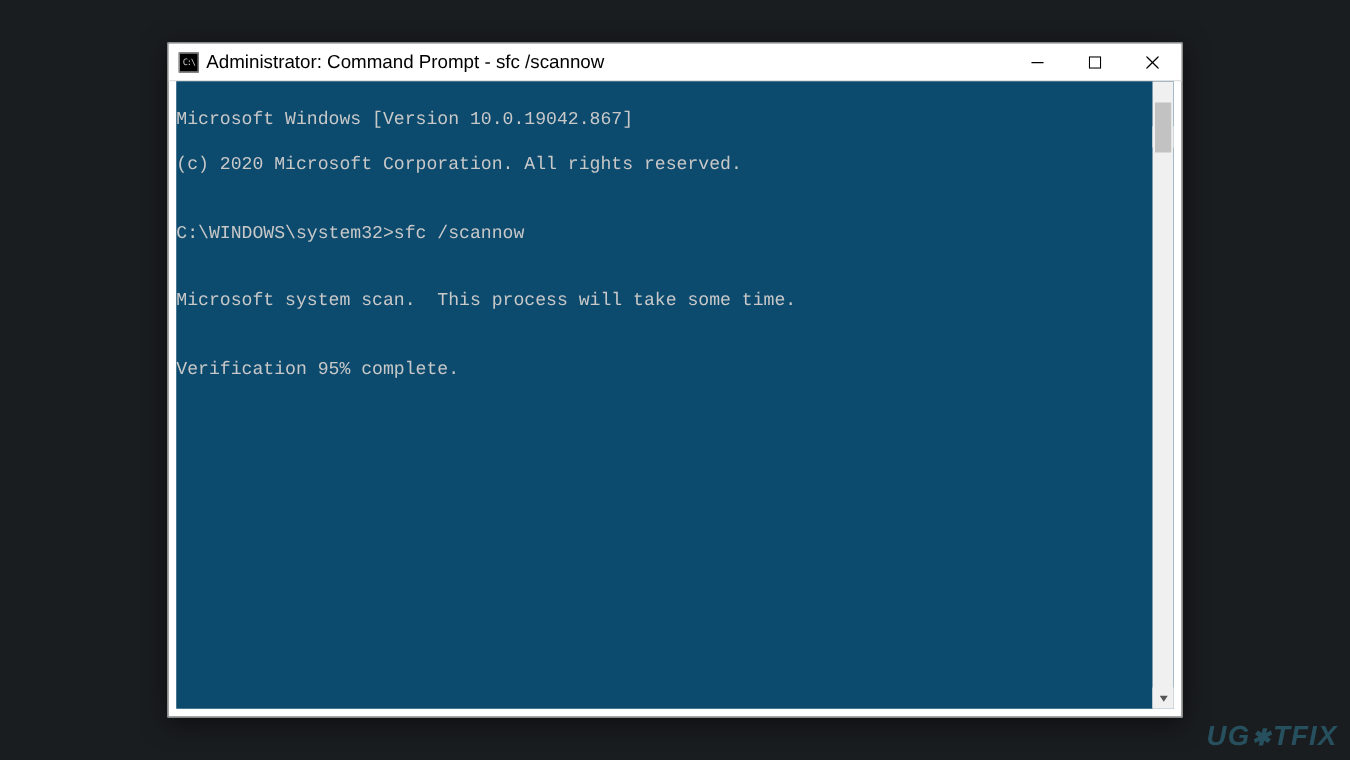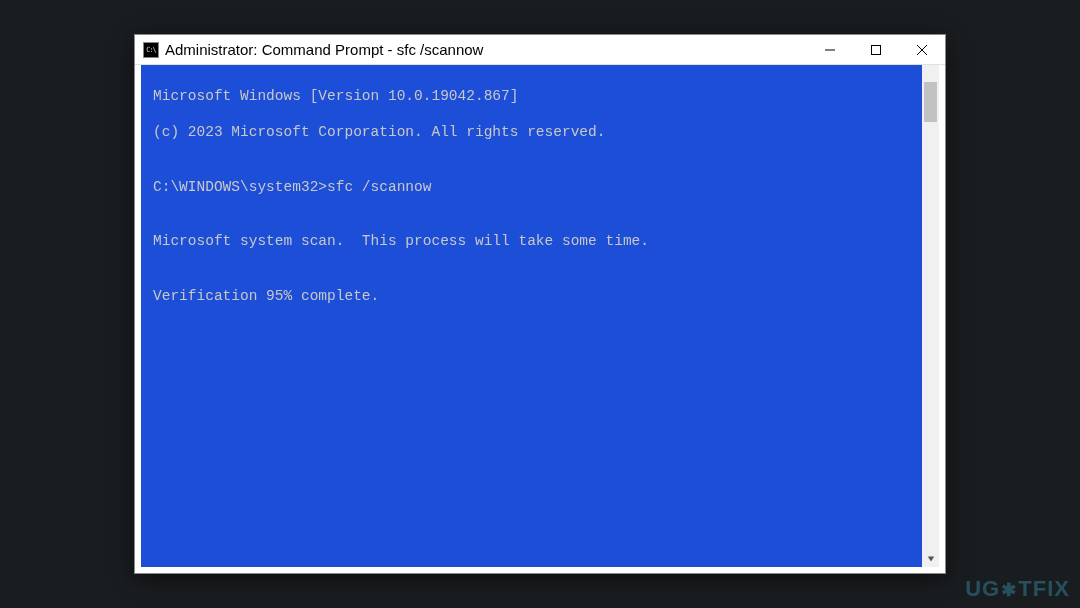--- a/index.html
+++ b/index.html
@@ -67,23 +67,23 @@
       font-size: 10px;
       color: #000;
       cursor: pointer;
     }
     .titlebar-btn svg {
       width: 10px;
       height: 10px;
     }
     .terminal-body {
       flex: 1;
-      background: #1d4ed8;
+      background: #0c4a6e;
       margin: 0 6px 6px 6px;
-      padding: 4px 12px;
+      padding: 4px 0;
       font-family: Consolas, "Courier New", monospace;
       font-size: 14.5px;
       color: #c8c8c8;
       line-height: 1.25;
       position: relative;
       white-space: pre;
       overflow: hidden;
     }
     .scrollbar {
       position: absolute;
@@ -116,20 +116,21 @@
     .watermark {
       position: absolute;
       right: 10px;
       bottom: 6px;
       font-family: Arial, sans-serif;
       font-size: 22px;
       font-weight: bold;
       letter-spacing: 1px;
       color: #2a5a6a;
       opacity: 0.85;
+      font-style: italic;
     }
     .watermark .u {
       color: #2a5a6a;
     }
     .watermark .gear {
       display: inline-block;
       color: #2a5a6a;
       font-size: 18px;
       vertical-align: middle;
       margin: 0 1px;
@@ -161,21 +162,21 @@
       <div class="titlebar-btn">
         <svg viewBox="0 0 10 10">
             <line x1="0" y1="0" x2="10" y2="10" stroke="#000" stroke-width="1"></line>
             <line x1="10" y1="0" x2="0" y2="10" stroke="#000" stroke-width="1"></line>
           </svg>
       </div>
     </div>
   </div>
   <div class="terminal-body">
 <span class="term-line">Microsoft Windows [Version 10.0.19042.867]</span>
-<span class="term-line">(c) 2023 Microsoft Corporation. All rights reserved.</span>
+<span class="term-line">(c) 2020 Microsoft Corporation. All rights reserved.</span>
 <span class="term-line"></span>
 <span class="term-line">C:\WINDOWS\system32&gt;sfc /scannow</span>
 <span class="term-line"></span>
 <span class="term-line">Microsoft system scan.  This process will take some time.</span>
 <span class="term-line"></span>
 <span class="term-line">Verification 95% complete.</span>
     <div class="scrollbar">
       <div class="scrollbar-arrow">
         <svg viewBox="0 0 10 10" width="8" height="8">
             <polygon points="5,2 9,8 1,8" fill="#555"></polygon>

